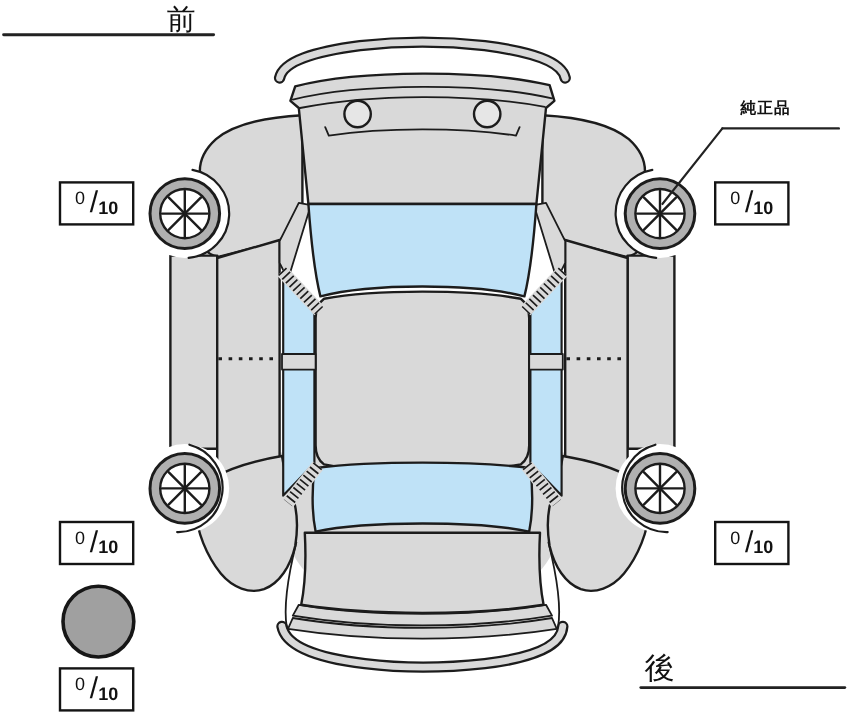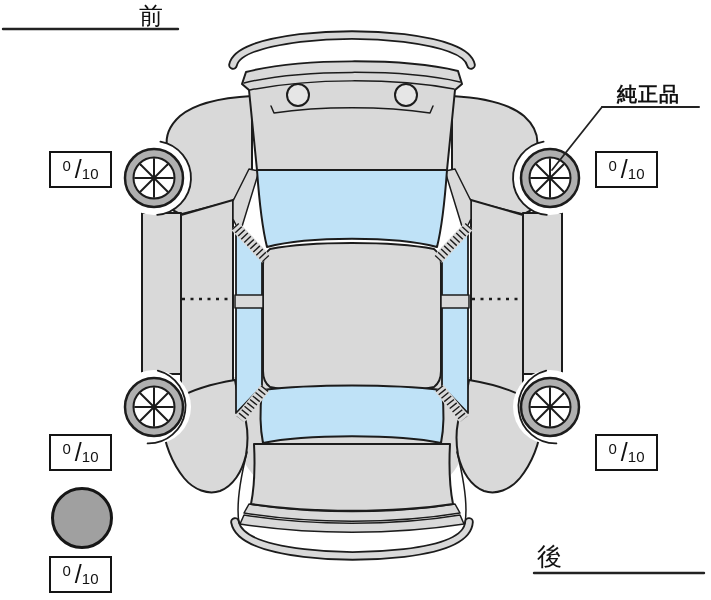--- a/index.html
+++ b/index.html
@@ -9,28 +9,28 @@
   html,body{margin:0;padding:0;background:#eee;}
   .stage{
     position:relative;width:711px;height:600px;background:var(--c-bg);
     font-family:"Liberation Sans","DejaVu Sans",sans-serif;color:#111;
     overflow:hidden;margin:0 auto;
   }
   .stage svg{position:absolute;left:0;top:0;}
   .lbl{position:absolute;white-space:nowrap;color:#111;}
   .lbl-front{left:139px;top:0px;font-size:24px;}
   .lbl-rear{left:537px;top:540px;font-size:25px;}
-  .lbl-genuine{left:617px;top:81px;font-size:20px;font-weight:700;letter-spacing:1px;text-align:center;}
+  .lbl-genuine{left:617px;top:81px;font-size:13px;font-weight:700;letter-spacing:1px;text-align:center;}
   .tread-box{
     position:absolute;width:59px;height:33px;border:2px solid #141414;
     background:#fff;display:flex;align-items:center;justify-content:center;
   }
   .tread-box .val{font-size:15px;transform:translateY(-4px);margin-right:4px;}
   .tread-box .sep{font-size:25px;line-height:1;transform:translateY(0px);}
-  .tread-box .max{font-size:15px;font-weight:400;transform:translateY(4px);}
+  .tread-box .max{font-size:15px;font-weight:700;transform:translateY(4px);}
   .box-fl{left:49px;top:151px;}
   .box-fr{left:595px;top:151px;}
   .box-rl{left:49px;top:434px;}
   .box-rr{left:595px;top:434px;}
   .box-sp{left:49px;top:556px;}
   .spare-circle{
     position:absolute;left:51px;top:487px;width:56px;height:56px;border-radius:50%;
     background:var(--c-spare);border:3px solid #161616;
   }
 </style>

